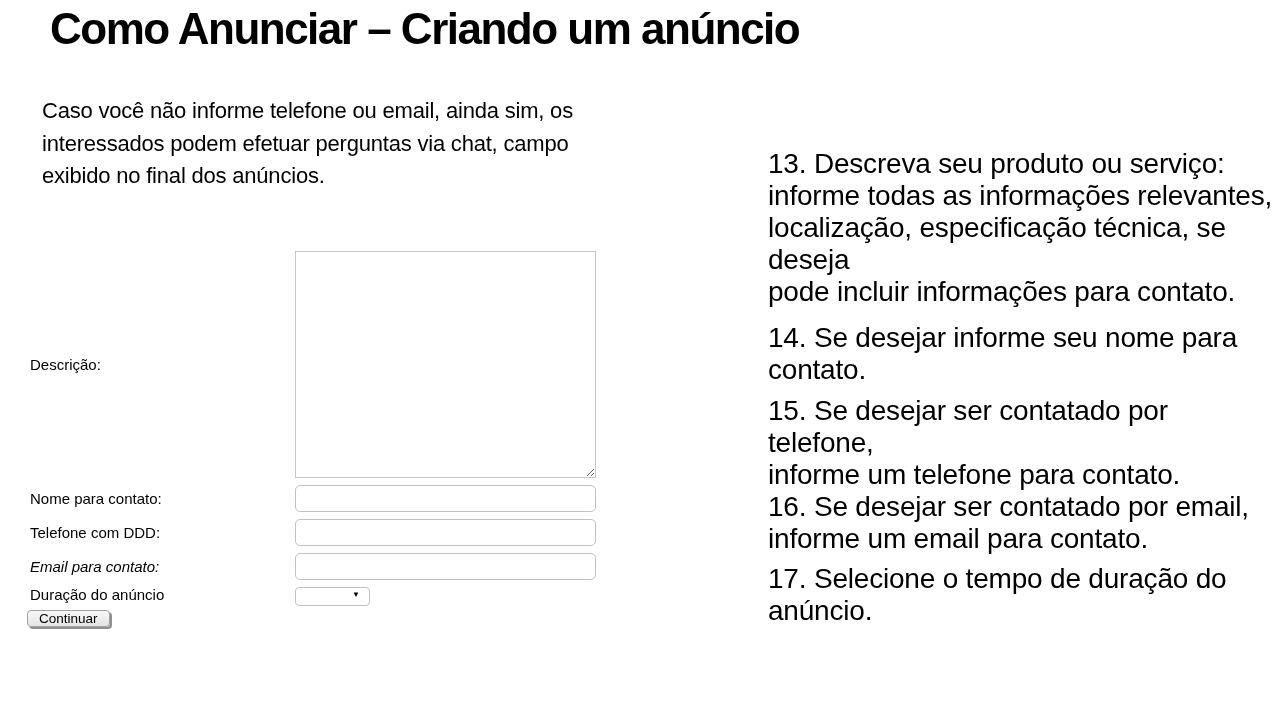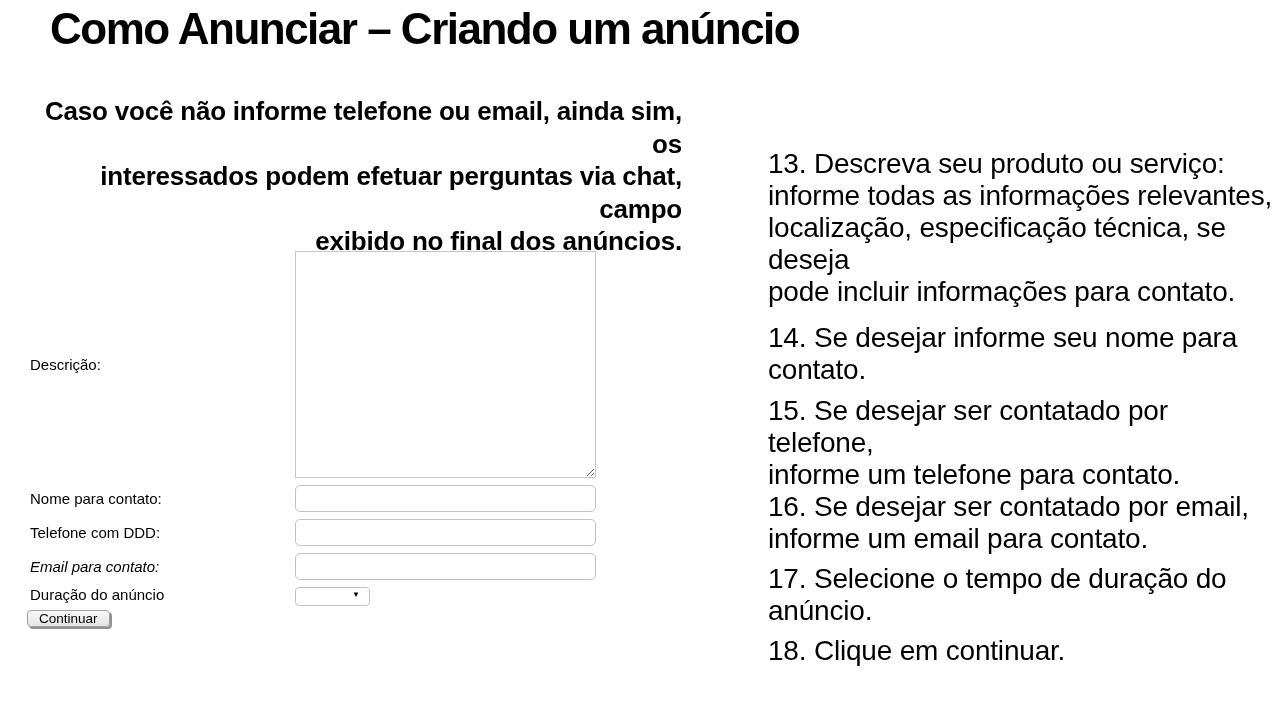--- a/index.html
+++ b/index.html
@@ -14,26 +14,25 @@
     letter-spacing: -1.5px;
     color: #000;
     white-space: nowrap;
     margin-left: 40px;
   }
 
   .intro-text {
     position: absolute;
     left: 42px; top: 95px;
     width: 640px;
-    font-size: 26px;
-    font-weight: bold;
+    font-size: 22px;
+    font-weight: normal;
     line-height: 32.5px;
     white-space: pre-line;
     letter-spacing: -0.2px;
-    text-align: right;
   }
 
   
   .form-area { position: absolute; left: 0; top: 0; width: 700px; height: 720px; }
 
   .field-label {
     position: absolute;
     left: 30px;
     font-size: 15px;
     color: #000;
@@ -168,14 +167,13 @@
 localização, especificação técnica, se deseja
 pode incluir informações para contato.</p>
   <p class="instruction-item">14. Se desejar informe seu nome para
 contato.</p>
   <p class="instruction-item">15. Se desejar ser contatado por telefone,
 informe um telefone para contato.</p>
   <p class="instruction-item">16. Se desejar ser contatado por email,
 informe um email para contato.</p>
   <p class="instruction-item">17. Selecione o tempo de duração do
 anúncio.</p>
-  <p class="instruction-item">18. Clique em continuar.</p>
 </div>
 
 </body></html>

